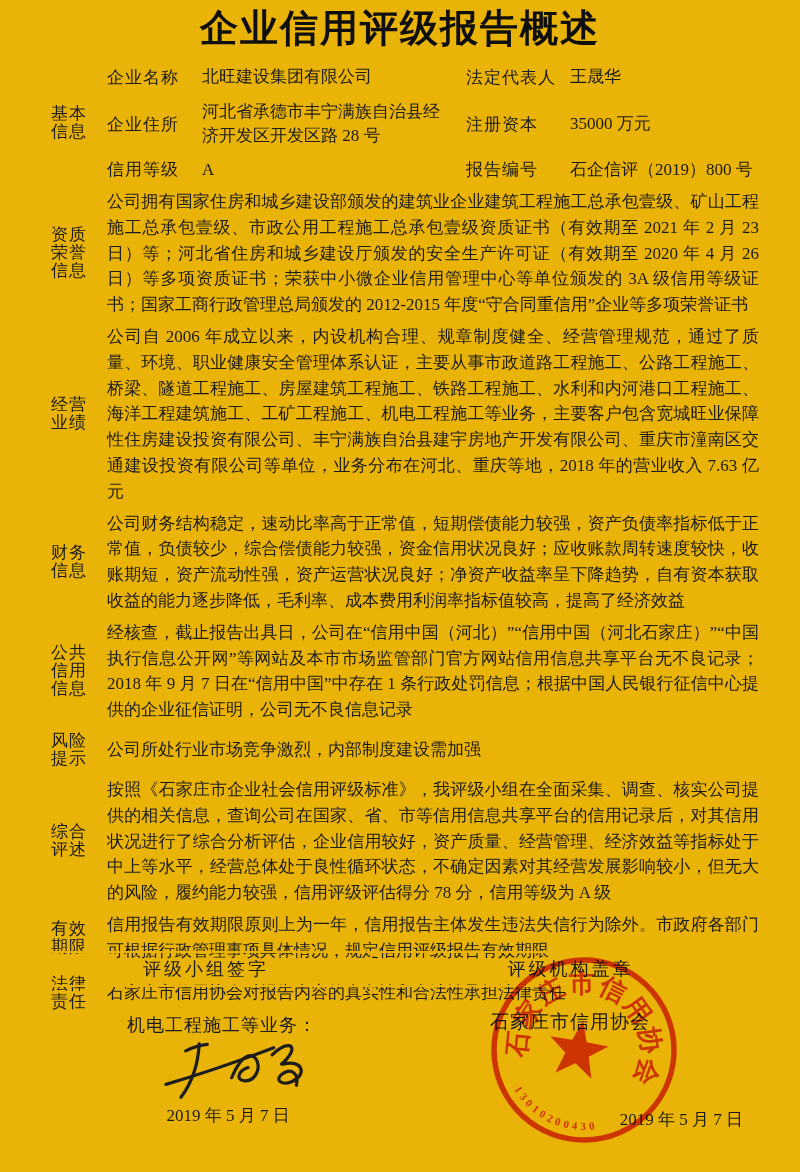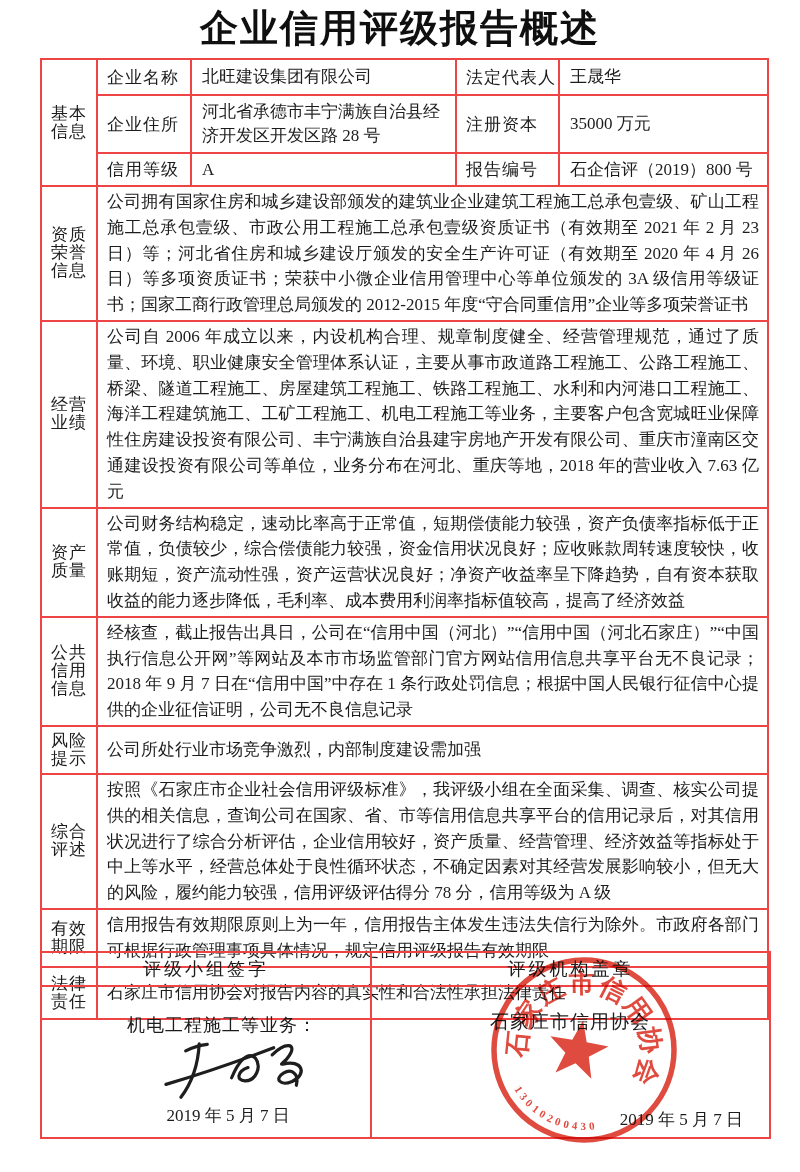--- a/index.html
+++ b/index.html
@@ -1,30 +1,30 @@
 <!DOCTYPE html>
 <html lang="zh"><head>
 <meta charset="utf-8">
 <style>
   * { margin:0; padding:0; box-sizing:border-box; }
   html,body { background:#e9e9e9; }
   body { font-family:"Liberation Serif","DejaVu Serif",serif; color:#1c1c1c; }
   .page {
     position:relative; width:800px; height:1172px;
-    background:#ffffff; overflow:hidden; margin:0 auto;
+    background:#eab308; overflow:hidden; margin:0 auto;
   }
   .title {
     position:absolute; top:3px; left:0; width:100%;
     text-align:center; font-size:38px; font-weight:bold;
     letter-spacing:2px; color:#0f0f0f;
   }
   table { border-collapse:collapse; table-layout:fixed; }
   table.main { position:absolute; top:58px; left:40px; width:729px; }
   table.footer-tbl { position:absolute; top:951px; left:40px; width:729px; }
-  td { border:2px solid #ef4444; font-size:17px; vertical-align:middle; }
+  td { border:2px solid #eab308; font-size:17px; vertical-align:middle; }
   td.rowlbl { text-align:center; line-height:18px; padding:0 7px; letter-spacing:1px; }
   td.fieldlbl { padding-left:9px; letter-spacing:1px; }
   td.val { padding-left:10px; padding-right:12px; line-height:24px; }
   td.content { padding:2px 8px 2px 9px; text-align:justify; line-height:25.8px; }
   td.content.single { text-align:left; }
   td.foot-head { text-align:center; font-size:18px; letter-spacing:3px; height:34px; }
   td.sigcell { position:relative; vertical-align:top; height:152px; }
   .leader-label { position:absolute; left:85px; top:26px; font-size:18px; letter-spacing:1px; }
   .sig-svg { position:absolute; left:115px; top:46px; }
   .date-left {
@@ -80,21 +80,21 @@
 
       <tr style="height:131px">
         <td class="rowlbl">资质荣誉信息</td>
         <td class="content" colspan="4">公司拥有国家住房和城乡建设部颁发的建筑业企业建筑工程施工总承包壹级、矿山工程施工总承包壹级、市政公用工程施工总承包壹级资质证书（有效期至 2021 年 2 月 23 日）等；河北省住房和城乡建设厅颁发的安全生产许可证（有效期至 2020 年 4 月 26 日）等多项资质证书；荣获中小微企业信用管理中心等单位颁发的 3A 级信用等级证书；国家工商行政管理总局颁发的 2012-2015 年度“守合同重信用”企业等多项荣誉证书</td>
       </tr>
       <tr style="height:154px">
         <td class="rowlbl">经营业绩</td>
         <td class="content" colspan="4">公司自 2006 年成立以来，内设机构合理、规章制度健全、经营管理规范，通过了质量、环境、职业健康安全管理体系认证，主要从事市政道路工程施工、公路工程施工、桥梁、隧道工程施工、房屋建筑工程施工、铁路工程施工、水利和内河港口工程施工、海洋工程建筑施工、工矿工程施工、机电工程施工等业务，主要客户包含宽城旺业保障性住房建设投资有限公司、丰宁满族自治县建宇房地产开发有限公司、重庆市潼南区交通建设投资有限公司等单位，业务分布在河北、重庆等地，2018 年的营业收入 7.63 亿元</td>
       </tr>
       <tr style="height:100px">
-        <td class="rowlbl">资产质量</td>
+        <td class="rowlbl">财务信息</td>
         <td class="content" colspan="4">公司财务结构稳定，速动比率高于正常值，短期偿债能力较强，资产负债率指标低于正常值，负债较少，综合偿债能力较强，资金信用状况良好；应收账款周转速度较快，收账期短，资产流动性强，资产运营状况良好；净资产收益率呈下降趋势，自有资本获取收益的能力逐步降低，毛利率、成本费用利润率指标值较高，提高了经济效益</td>
       </tr>
       <tr style="height:105px">
         <td class="rowlbl">公共信用信息</td>
         <td class="content" colspan="4">经核查，截止报告出具日，公司在“信用中国（河北）”“信用中国（河北石家庄）”“中国执行信息公开网”等网站及本市市场监管部门官方网站信用信息共享平台无不良记录；2018 年 9 月 7 日在“信用中国”中存在 1 条行政处罚信息；根据中国人民银行征信中心提供的企业征信证明，公司无不良信息记录</td>
       </tr>
       <tr style="height:48px">
         <td class="rowlbl">风险提示</td>
         <td class="content single" colspan="4">公司所处行业市场竞争激烈，内部制度建设需加强</td>
       </tr>

